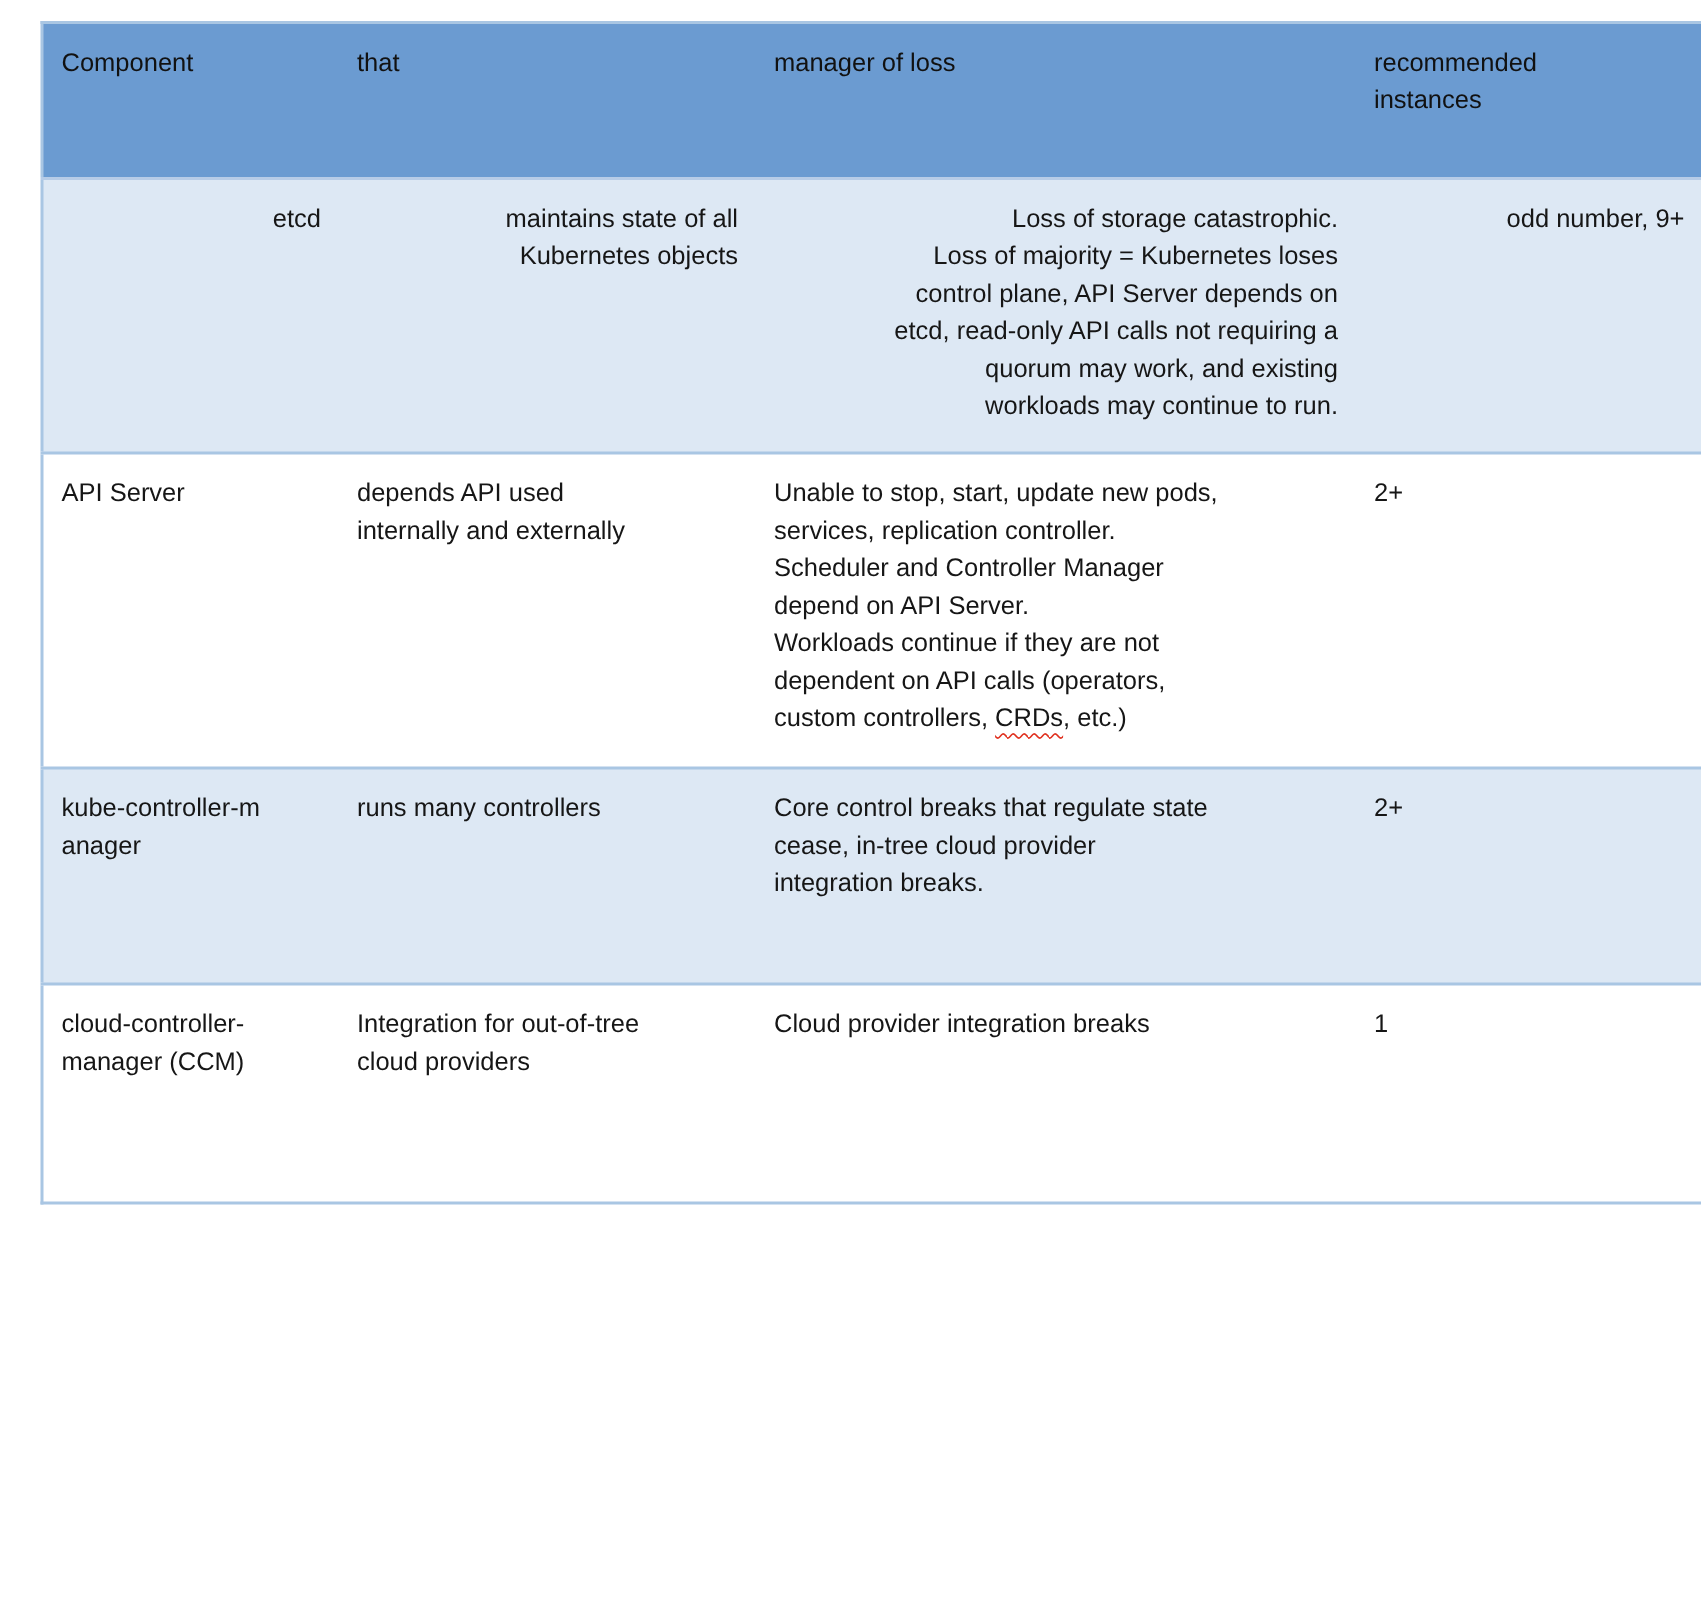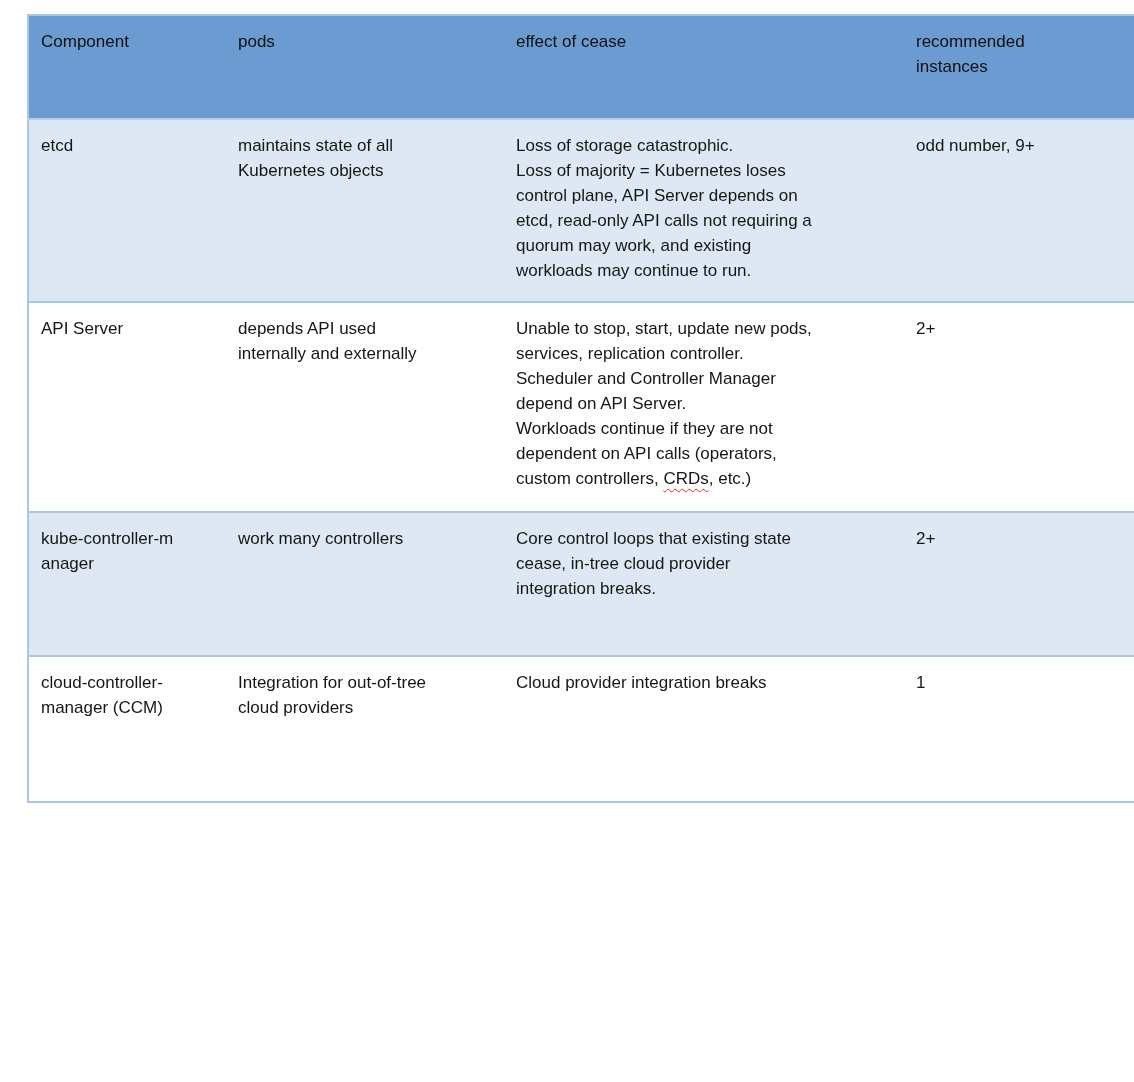--- a/index.html
+++ b/index.html
@@ -43,21 +43,21 @@
   thead tr {
     background: var(--header-bg, #6b9bd1);
   }
   thead th {
     border-bottom: 2px solid var(--header-border, #b7cce7);
     color: #111111;
   }
   tbody td {
     border-top: 2px solid var(--table-border, #a9c6e3);
   }
-  tbody tr:first-child td { border-top: none; }
+  tbody tr:first-child td { border-top: none; text-align: right; }
   tbody tr:nth-child(odd)  { background: var(--row-alt-bg, #dde8f4); }
   tbody tr:nth-child(even) { background: #ffffff; }
 
   .rh-header { height: 104px; }
   .rh-1 { height: 183px; }
   .rh-2 { height: 210px; }
   .rh-3 { height: 106px; }
   .rh-4 { height: 144px; }
   .rh-5 { height: 146px; }
   .rh-6 { height: 142px; }
@@ -79,22 +79,22 @@
   <table class="doc-table">
     <colgroup>
       <col class="c1">
         <col class="c2">
         <col class="c3">
         <col class="c4">
     </colgroup>
     <thead>
       <tr class="rh-header">
         <th>Component</th>
-        <th>pods</th>
-        <th>effect of cease</th>
+        <th>that</th>
+        <th>manager of loss</th>
         <th>recommended
 instances</th>
       </tr>
     </thead>
     <tbody>
       <tr class="rh-1">
         <td>etcd</td>
         <td>maintains state of all
 Kubernetes objects</td>
         <td>Loss of storage catastrophic.
@@ -114,22 +114,22 @@
 Scheduler and Controller Manager
 depend on API Server.
 Workloads continue if they are not
 dependent on API calls (operators,
 custom controllers, <span class="squiggle">CRDs</span>, etc.)</td>
         <td>2+</td>
       </tr>
       <tr class="rh-4">
         <td>kube-controller-m
 anager</td>
-        <td>work many controllers</td>
-        <td>Core control loops that existing state
+        <td>runs many controllers</td>
+        <td>Core control breaks that regulate state
 cease, in-tree cloud provider
 integration breaks.</td>
         <td>2+</td>
       </tr>
       <tr class="rh-5">
         <td>cloud-controller-
 manager (CCM)</td>
         <td>Integration for out-of-tree
 cloud providers</td>
         <td>Cloud provider integration breaks</td>

